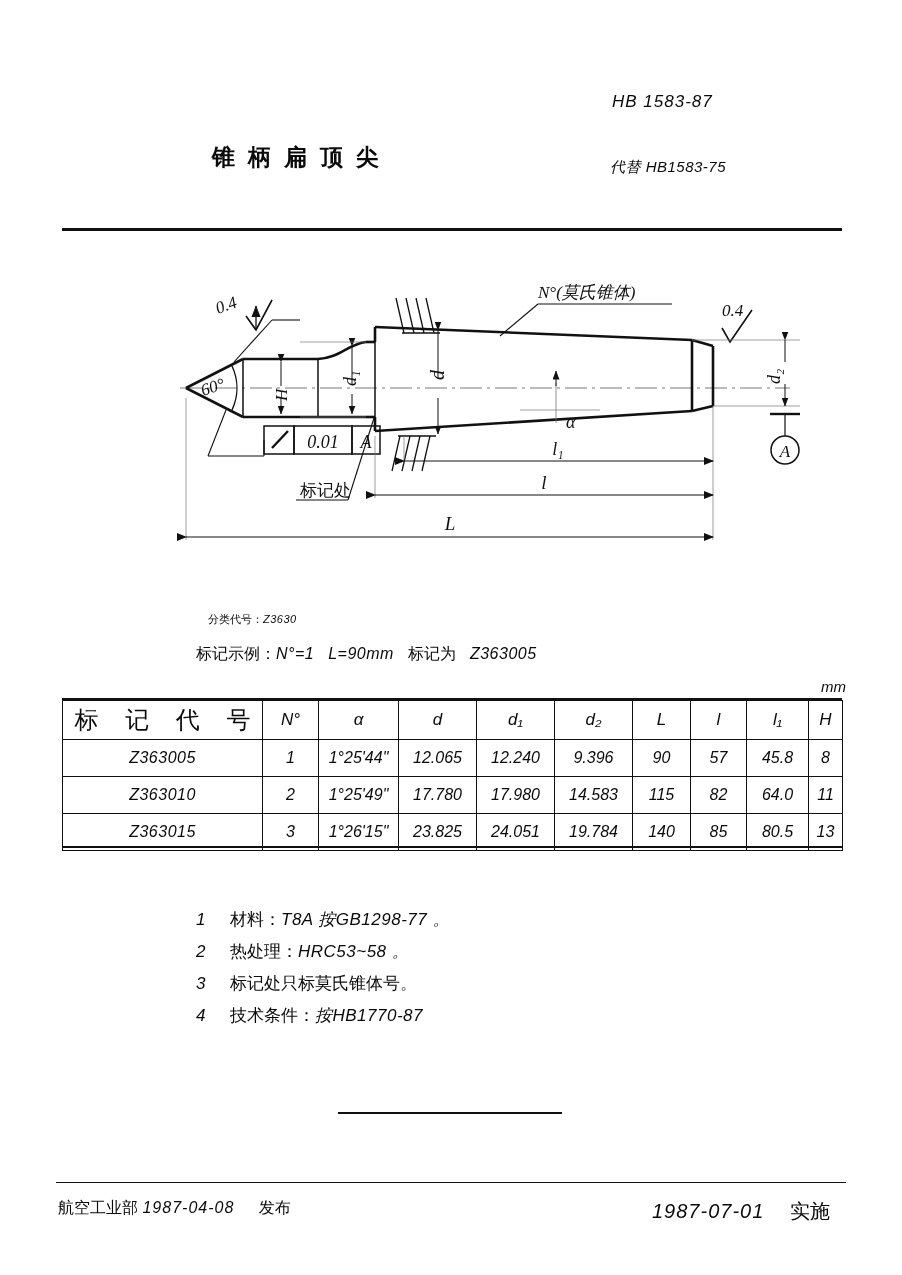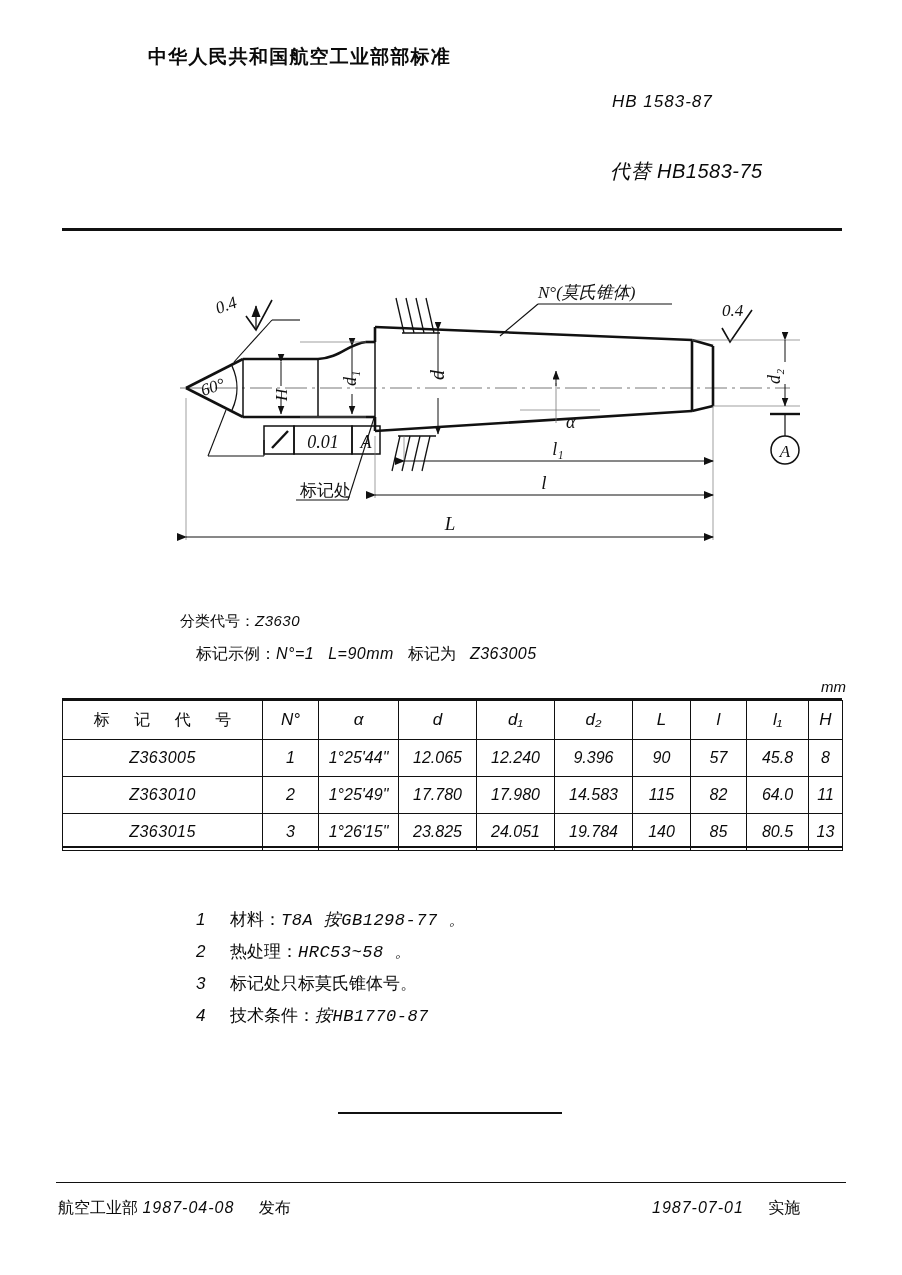--- a/index.html
+++ b/index.html
@@ -45,21 +45,21 @@
     top: 142px;
     font-size: 23px;
     font-weight: bold;
     letter-spacing: 13px;
     white-space: nowrap;
   }
   .std-replaces {
     position: absolute;
     left: 610px;
     top: 158px;
-    font-size: 20px;
+    font-size: 15px;
     font-style: italic;
     letter-spacing: 0.5px;
     white-space: nowrap;
   }
   .rule-head {
     position: absolute;
     left: 62px;
     top: 228px;
     width: 780px;
     height: 0;
@@ -72,23 +72,23 @@
     left: 0;
     top: 258px;
     width: 902px;
     height: 320px;
   }
   .drawing svg { display: block; }
 
   
   .classify {
     position: absolute;
-    left: 180px;
+    left: 208px;
     top: 612px;
-    font-size: 15px;
+    font-size: 11px;
     white-space: nowrap;
   }
   .classify .val { font-style: italic; letter-spacing: 0.5px; }
   .mark-example {
     position: absolute;
     left: 196px;
     top: 644px;
     font-size: 16px;
     white-space: nowrap;
   }
@@ -122,21 +122,21 @@
     padding: 0;
   }
   table.spec thead th {
     height: 38px;
     font-size: 17px;
   }
   table.spec thead th.cn {
     font-style: normal;
     letter-spacing: 10px;
     text-indent: 10px;
-    font-size: 16px;
+    font-size: 24px;
   }
   table.spec td.code {
     font-size: 16px;
     letter-spacing: 0.5px;
   }
   table.spec tbody tr td { border-top: 1px solid #111; }
   .tbl-top, .tbl-bottom {
     position: absolute;
     left: 62px;
     width: 780px;
@@ -157,21 +157,21 @@
     display: flex;
     align-items: baseline;
     margin-bottom: 9px;
     white-space: nowrap;
   }
   .note-num {
     width: 34px;
     font-style: italic;
     flex: none;
   }
-  .note-txt .val { font-style: italic; letter-spacing: 0.5px; font-family: Liberation Mono, monospace; }
+  .note-txt .val { font-style: italic; letter-spacing: 0.5px; }
 
   
   .rule-short {
     position: absolute;
     left: 338px;
     top: 1112px;
     width: 224px;
     height: 0;
     border-top: 2.5px solid #111;
   }
@@ -187,36 +187,36 @@
     position: absolute;
     left: 58px;
     top: 1198px;
     font-size: 16px;
     white-space: nowrap;
   }
   .footer-right {
     position: absolute;
     left: 652px;
     top: 1198px;
-    font-size: 16px;
+    font-size: 20px;
     white-space: nowrap;
   }
   .footer-left .val, .footer-right .val {
     font-style: italic;
     letter-spacing: 1px;
   }
   .footer-left .lbl, .footer-right .lbl { margin-left: 20px; }
 </style>
 </head>
 <body>
 
 <div class="page">
 
-  <div class="std-org">中华人民共和国航空工业部部标准</div>
   <div class="std-code">HB 1583-87</div>
+  <div class="std-title">锥柄扁顶尖</div>
   <div class="std-replaces">代替 HB1583-75</div>
   <div class="rule-head"></div>
 
   <div class="drawing">
     <svg width="902" height="320" viewBox="0 0 902 320" xmlns="http://www.w3.org/2000/svg">
       <defs>
         <marker id="ar" markerWidth="10" markerHeight="8" refX="9" refY="4" orient="auto">
           <path d="M0,0 L10,4 L0,8 z" fill="#111"></path>
         </marker>
         <marker id="arS" markerWidth="9" markerHeight="7" refX="8.5" refY="3.5" orient="auto">

